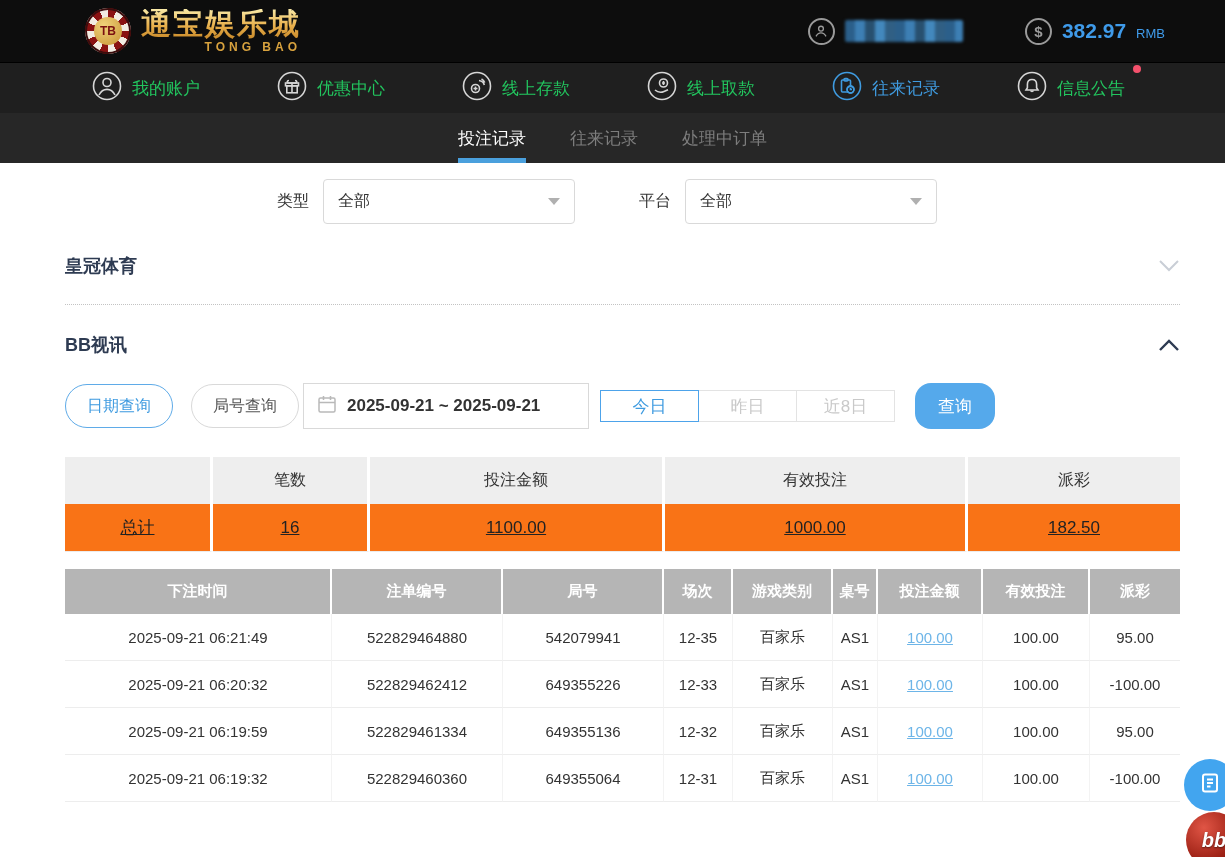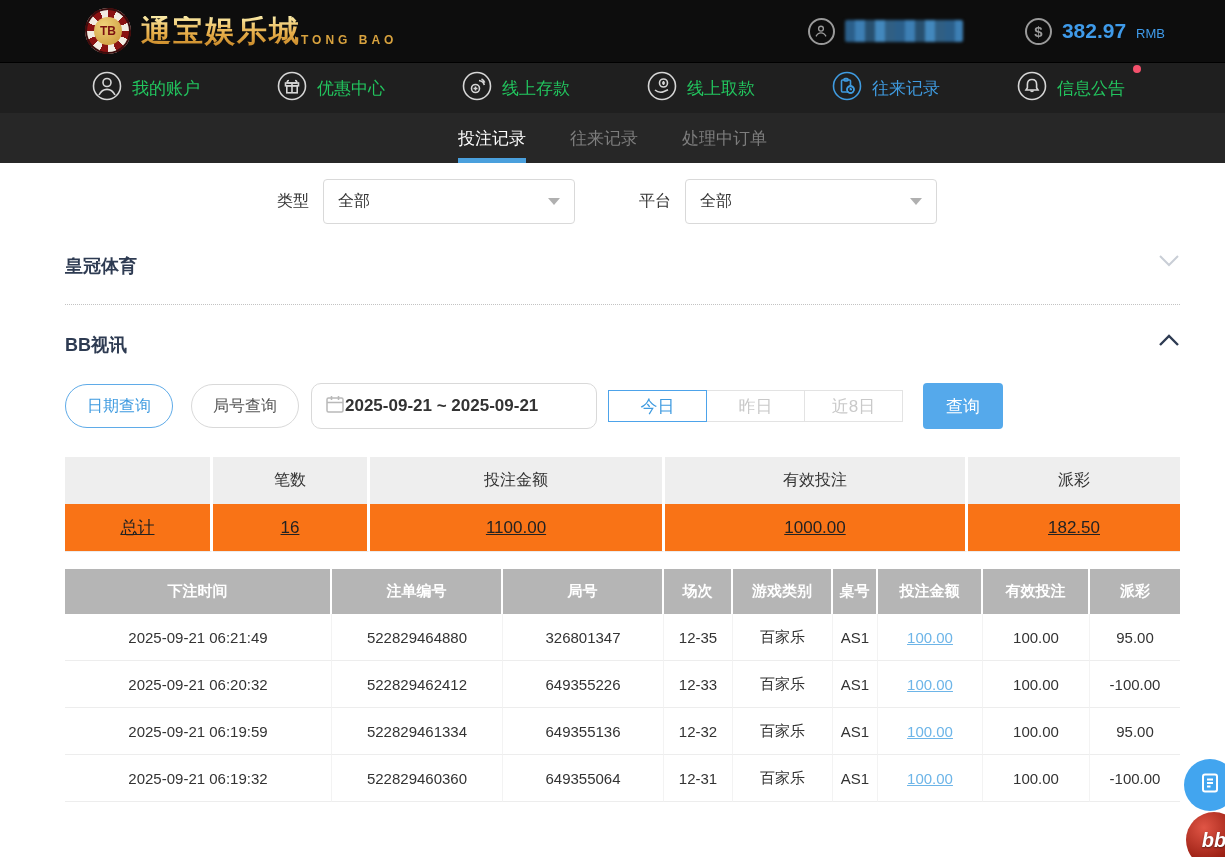--- a/index.html
+++ b/index.html
@@ -10,21 +10,21 @@
   
   .topbar { height:62px; background:#0d0d0d; display:flex; align-items:center; position:relative; }
   .logo { display:flex; align-items:center; margin-left:85px; gap:10px; }
   .chip { width:46px; height:46px; border-radius:50%; position:relative; flex:0 0 auto;
           background:repeating-conic-gradient(#8a1212 0 22.5deg,#f2ece2 22.5deg 45deg);
           box-shadow:0 0 0 2px #3a0d0d inset; }
   .chip-core { position:absolute; inset:9px; border-radius:50%;
                background:radial-gradient(circle at 35% 30%,#f0d27a,#c89435);
                display:flex; align-items:center; justify-content:center;
                font-size:12px; font-weight:bold; color:#7a1010; }
-  .brand-wrap { display:flex; line-height:1; }
+  .brand-wrap { display:flex; flex-direction:column; line-height:1; }
   .brand { font-size:30px; font-weight:bold; letter-spacing:2px;
            background:linear-gradient(#f9eaa8,#e8b04c 55%,#c98a2a);
            -webkit-background-clip:text; background-clip:text; color:transparent; }
   .brand-sub { font-size:12px; font-weight:bold; letter-spacing:4px; color:#d8a23e; align-self:flex-end; margin-top:2px; }
   .topbar-right { position:absolute; right:60px; top:0; height:62px; display:flex; align-items:center; gap:14px; }
   .user-chip { display:flex; align-items:center; gap:10px; margin-right:48px; }
   .blur-name { width:118px; height:22px; border-radius:2px; filter:blur(1.6px);
                background:repeating-linear-gradient(90deg,#2b5f8a 0 10px,#3d7fb4 10px 20px,#28506f 20px 30px,#4388bd 30px 40px,#305f84 40px 50px); }
   .balance { display:flex; align-items:center; gap:10px; }
   .balance-amount { color:#3f9bea; font-size:21px; font-weight:bold; }
@@ -50,39 +50,39 @@
   
   main { background:#fff; }
   .filter-row { display:flex; align-items:center; padding:16px 0 0 277px; gap:14px; }
   .filter-label { font-size:16px; color:#333; }
   .select-box { width:252px; height:45px; border:1px solid #d9d9d9; border-radius:4px; background:#fff;
                 display:flex; align-items:center; justify-content:space-between; padding:0 14px; cursor:pointer; }
   .select-value { font-size:16px; color:#333; }
   .caret { width:0; height:0; border-left:6px solid transparent; border-right:6px solid transparent; border-top:7px solid #b0b0b0; }
   .filter-gap { width:36px; }
 
-  .section-hd { margin:0 45px 0 65px; display:flex; justify-content:space-between; }
+  .section-hd { margin:0 45px 0 65px; display:flex; align-items:center; justify-content:space-between; }
   .section-hd.first { padding:30px 0 26px; border-bottom:1px dotted #c3c3c3; }
   .section-hd.second { padding:28px 0 14px; }
   .section-title { font-size:18px; font-weight:bold; color:#2e3b52; }
   .chev { cursor:pointer; display:flex; }
 
   .query-row { display:flex; align-items:center; margin:12px 45px 0 65px; }
   .pill { height:44px; border-radius:22px; background:#fff; display:flex; align-items:center;
           padding:0 21px; font-size:16px; cursor:pointer; }
   .pill.active { border:1px solid #5fabe8; color:#3f9be0; }
   .pill.idle { border:1px solid #d9d9d9; color:#555; margin-left:18px; }
-  .date-box { margin-left:12px; width:286px; height:46px; border:1px solid #d9d9d9; border-radius:10px;
-              display:flex; align-items:center; padding:0 13px; cursor:pointer; }
+  .date-box { margin-left:4px; width:286px; height:46px; border:1px solid #d9d9d9; border-radius:0;
+              display:flex; align-items:center; padding:0 13px; gap:10px; cursor:pointer; }
   .date-text { font-size:17px; font-weight:600; color:#333; }
   .quick-group { display:flex; margin-left:12px; }
   .quick-btn { width:99px; height:32px; background:#fff; border:1px solid #e3e3e3; margin-left:-1px;
                display:flex; align-items:center; justify-content:center; font-size:17px; color:#c9c9c9; cursor:pointer; }
   .quick-btn.active { border:1px solid #4da3ea; color:#3f9be0; position:relative; z-index:2; }
-  .search-btn { margin-left:20px; width:80px; height:46px; background:#55a9eb; border:none; border-radius:4px;
+  .search-btn { margin-left:20px; width:80px; height:46px; background:#55a9eb; border:none; border-radius:16px;
                 color:#fff; font-size:17px; cursor:pointer; }
 
   
   table { border-collapse:separate; border-spacing:0; }
   .summary { margin:28px 45px 0 65px; width:1115px; table-layout:fixed; }
   .summary th { background:#eeeeee; height:47px; font-size:16px; font-weight:500; color:#333;
                 text-align:center; border-right:3px solid #fff; }
   .summary th:last-child { border-right:none; }
   .summary td { background:#f97316; height:48px; font-size:17px; color:#222; text-align:center;
                 border-right:3px solid #fff; border-bottom:1px solid #ececec;text-decoration:underline; }
@@ -320,21 +320,21 @@
             <th>桌号</th>
             <th>投注金额</th>
             <th>有效投注</th>
             <th>派彩</th>
           </tr>
       </thead>
       <tbody>
           <tr>
       <td>2025-09-21 06:21:49</td>
       <td>522829464880</td>
-      <td>326801347</td>
+      <td>542079941</td>
       <td>12-35</td>
       <td>百家乐</td>
       <td>AS1</td>
       <td><a class="bet-link">100.00</a></td>
       <td>100.00</td>
       <td>95.00</td>
     </tr>
           <tr>
       <td>2025-09-21 06:20:32</td>
       <td>522829462412</td>

